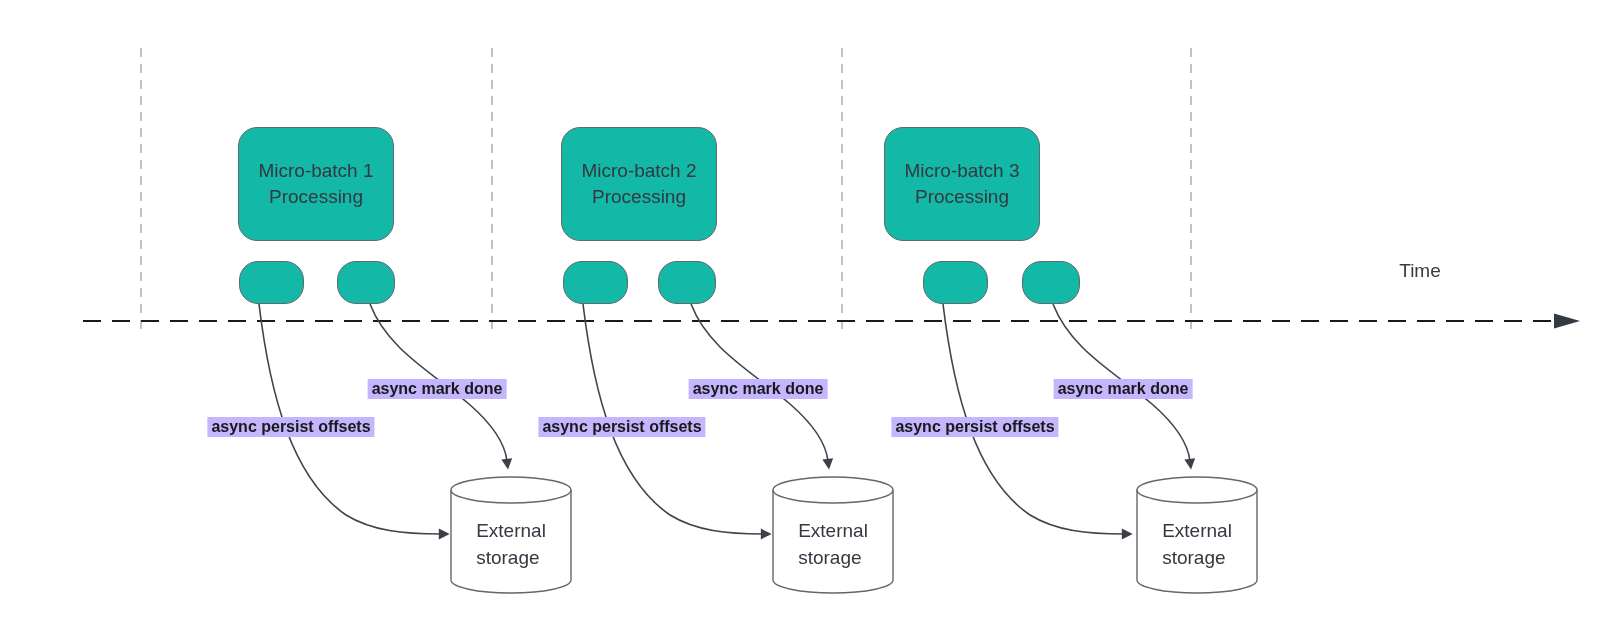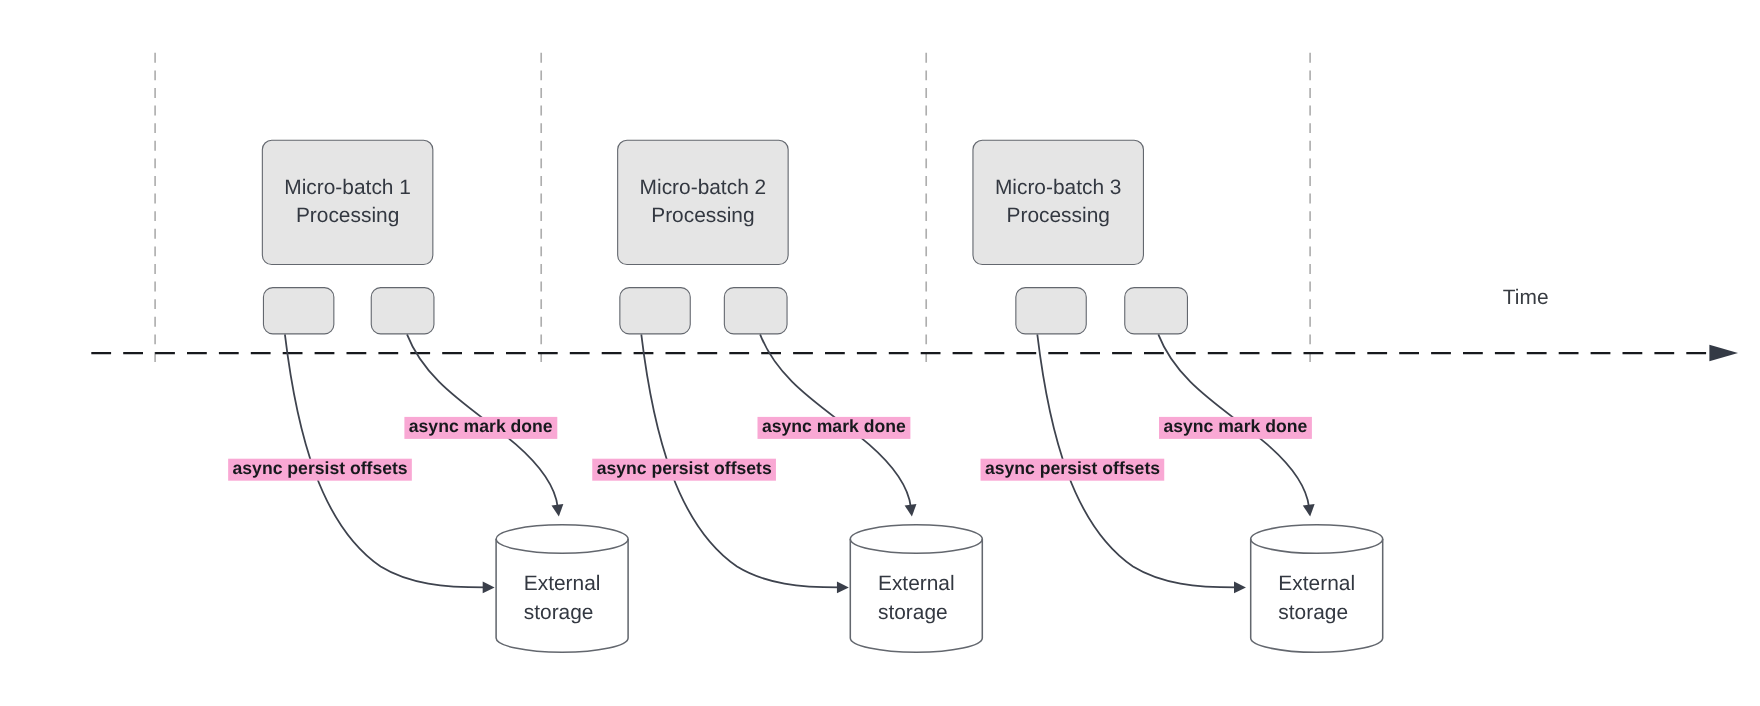--- a/index.html
+++ b/index.html
@@ -16,38 +16,38 @@
     overflow: hidden;
   }
   .layer-svg {
     position: absolute;
     left: 0;
     top: 0;
   }
   .node {
     position: absolute;
     box-sizing: border-box;
-    background: #e5e5e5;
+    background: #14b8a6;
     border: 1.4px solid #63676e;
-    border-radius: 9px;
+    border-radius: 19px;
   }
   .node.big {
     display: flex;
     flex-direction: column;
     align-items: center;
     justify-content: center;
     color: #333841;
     font-size: 19px;
     line-height: 26px;
     text-align: center;
   }
   .flow-label {
     position: absolute;
     transform: translate(-50%, -50%);
-    background: #f9a8d4;
+    background: #c4b5fd;
     padding: 1px 4px;
     font-size: 16px;
     font-weight: 700;
     color: #17191d;
     white-space: nowrap;
     text-align: center;
   }
   .storage-label {
     position: absolute;
     transform: translate(-50%, -50%);
@@ -56,20 +56,21 @@
     line-height: 27px;
     text-align: left;
     white-space: nowrap;
   }
   .time-label {
     position: absolute;
     transform: translate(-50%, -50%);
     color: #383c42;
     font-size: 19px;
     white-space: nowrap;
+    margin-left: 33px;
   }
 </style>
 </head>
 <body>
 
 <div class="canvas">
 
   <svg class="layer-svg" width="1600" height="642" viewBox="0 0 1600 642">
     <defs>
       <marker id="arrowhead" viewBox="0 0 12 12" refX="3" refY="6" markerWidth="13" markerHeight="13" orient="auto" markerUnits="userSpaceOnUse">

